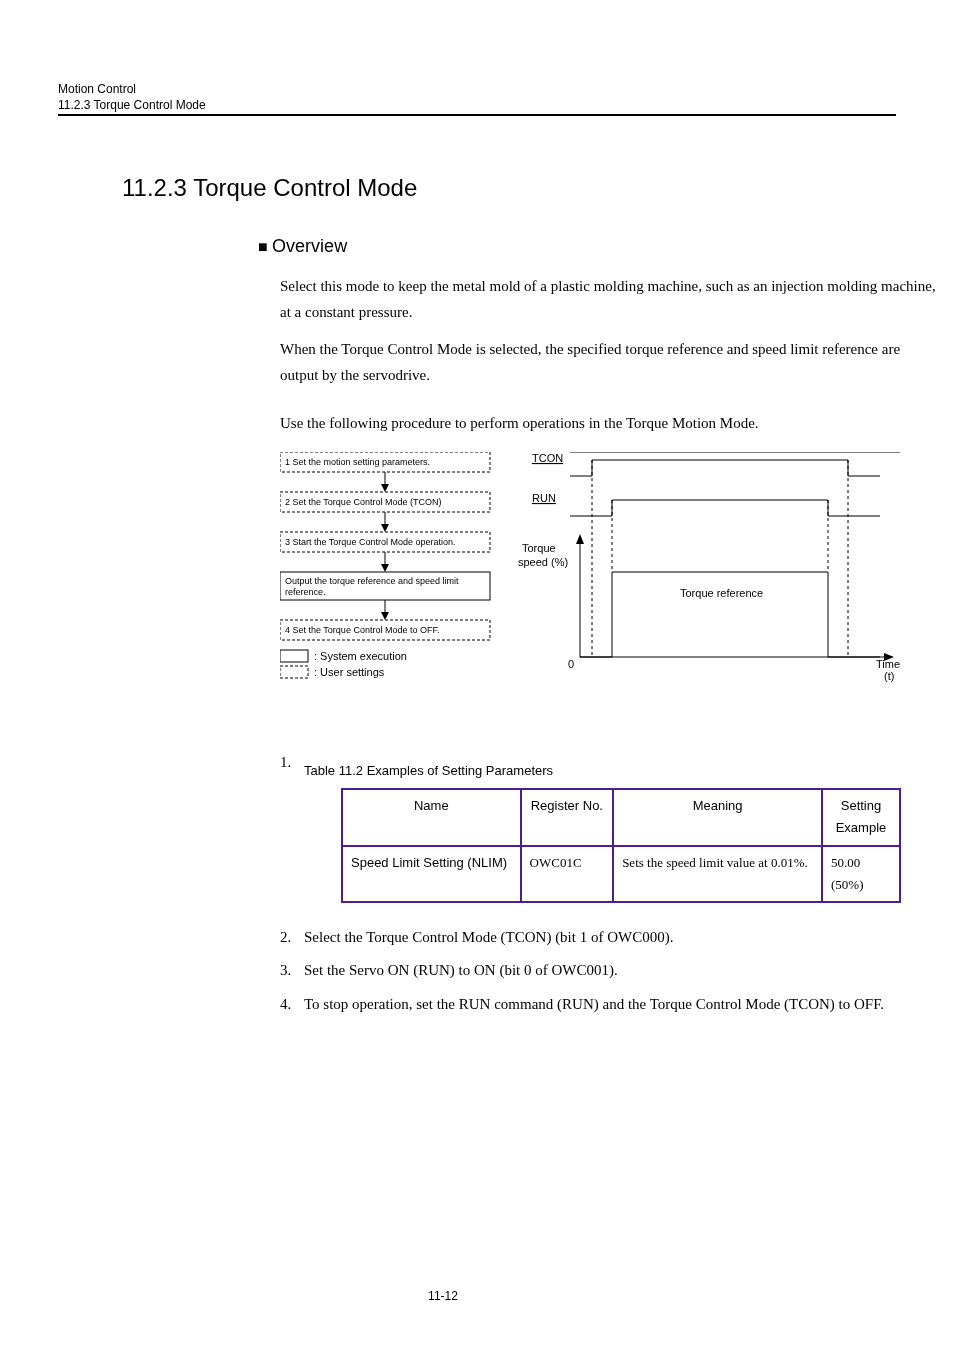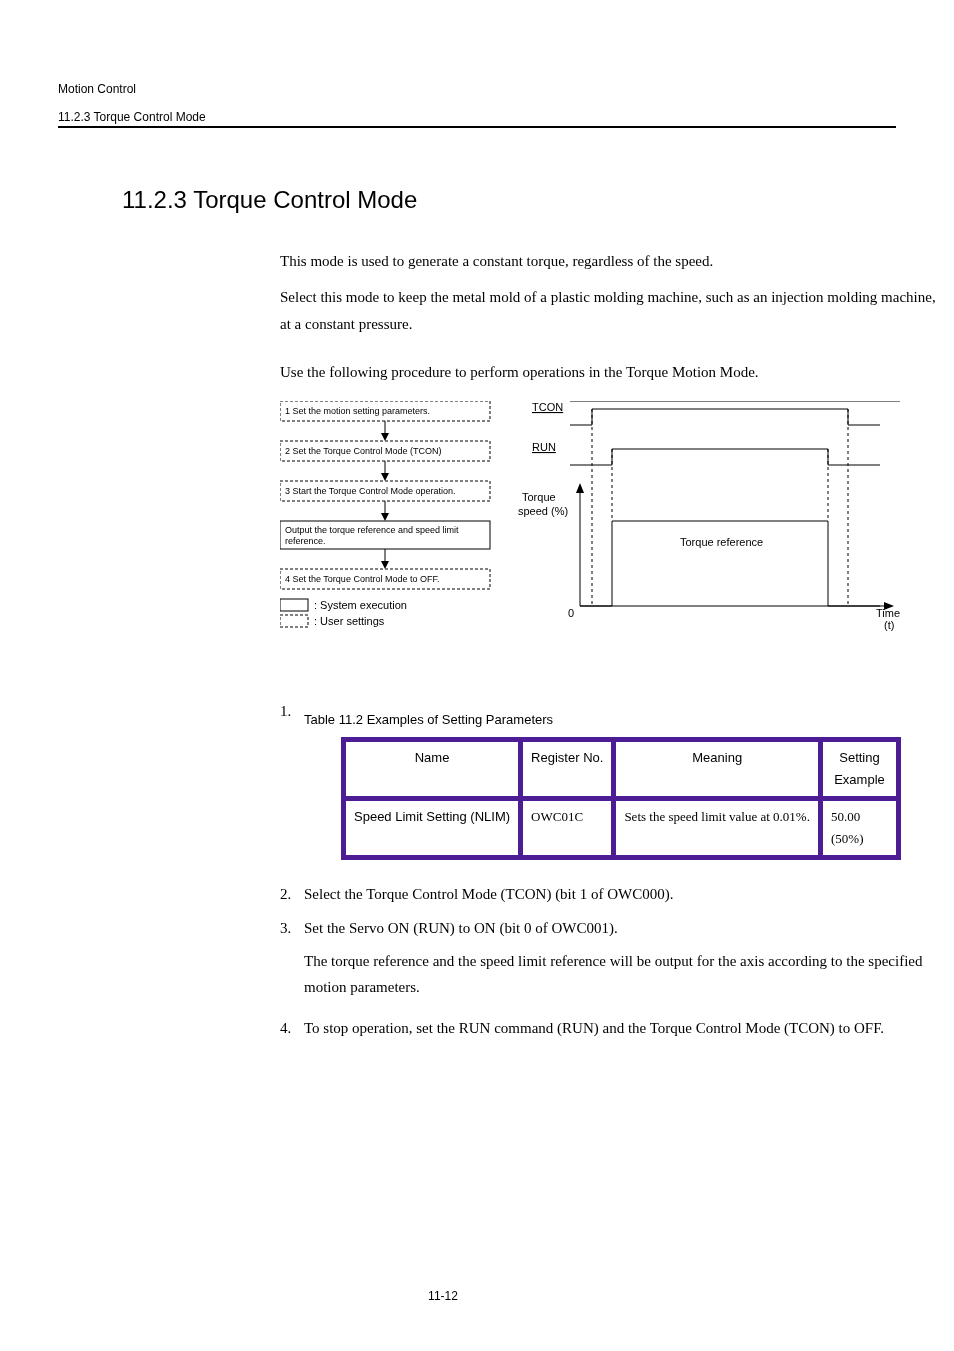--- a/index.html
+++ b/index.html
@@ -8,21 +8,21 @@
     font-family: "Times New Roman", Times, serif;
     color: #000;
     width: 954px;
     height: 1351px;
     position: relative;
     padding: 82px 58px 40px 58px;
   }
   .hdr-chapter {
     font-family: Arial, Helvetica, sans-serif;
     font-size: 12px;
-    margin-bottom: 14px;
+    margin-bottom: 2px;
   }
   .hdr-section {
     font-family: Arial, Helvetica, sans-serif;
     font-size: 12px;
     margin-bottom: 2px;
   }
   .hdr-rule {
     border-top: 2.5px solid #000;
     margin-bottom: 58px;
   }
@@ -76,21 +76,21 @@
     text-align: left;
     margin: 10px 0 6px 0;
   }
   table.params {
     border-collapse: collapse;
     margin: 0 auto 14px auto;
     width: 560px;
     font-size: 13px;
   }
   table.params th, table.params td {
-    border: 5px solid #4c1d95;
+    border: 2px solid #4c1d95;
     padding: 5px 8px;
     vertical-align: top;
     text-align: left;
   }
   table.params th {
     font-family: Arial, Helvetica, sans-serif;
     font-weight: 400;
     text-align: center;
   }
   .sans { font-family: Arial, Helvetica, sans-serif; }
@@ -109,22 +109,23 @@
 <body>
 
 <div class="hdr-chapter">Motion Control</div>
 <div class="hdr-section">11.2.3  Torque Control Mode</div>
 <div class="hdr-rule"></div>
 
 <div class="sec-title">11.2.3  Torque Control Mode</div>
 
 <div class="content">
 
-  <p class="para">This mode is used to generate a constant torque, regardless of the speed.</p>
+  <div class="h-sub">Overview</div>
   <p class="para">Select this mode to keep the metal mold of a plastic molding machine, such as an injection molding machine, at a constant pressure.</p>
+  <p class="para">When the Torque Control Mode is selected, the specified torque reference and speed limit reference are output by the servodrive.</p>
 
   <div class="details">
     <p class="para">Use the following procedure to perform operations in the Torque Motion Mode.</p>
 
     <div class="diagram">
       <svg width="620" height="280" viewBox="0 0 620 280" font-family="Arial, Helvetica, sans-serif">
 
         <g font-size="9">
           <rect x="0" y="0" width="210" height="20" fill="none" stroke="#000" stroke-dasharray="3,2"></rect>
           <text x="5" y="13">1 Set the motion setting parameters.</text>
@@ -220,21 +221,20 @@
 
       <div class="ol-item">
         <div class="ol-num">2.</div>
         <div class="ol-body">Select the Torque Control Mode (TCON) (bit 1 of OWC000).</div>
       </div>
 
       <div class="ol-item">
         <div class="ol-num">3.</div>
         <div class="ol-body">
           <span>Set the Servo ON (RUN) to ON (bit 0 of OWC001).</span>
-          <p class="sub-para">The torque reference and the speed limit reference will be output for the axis according to the specified motion parameters.</p>
         </div>
       </div>
 
       <div class="ol-item">
         <div class="ol-num">4.</div>
         <div class="ol-body">To stop operation, set the RUN command (RUN) and the Torque Control Mode (TCON) to OFF.</div>
       </div>
     </div>
   </div>
 </div>

